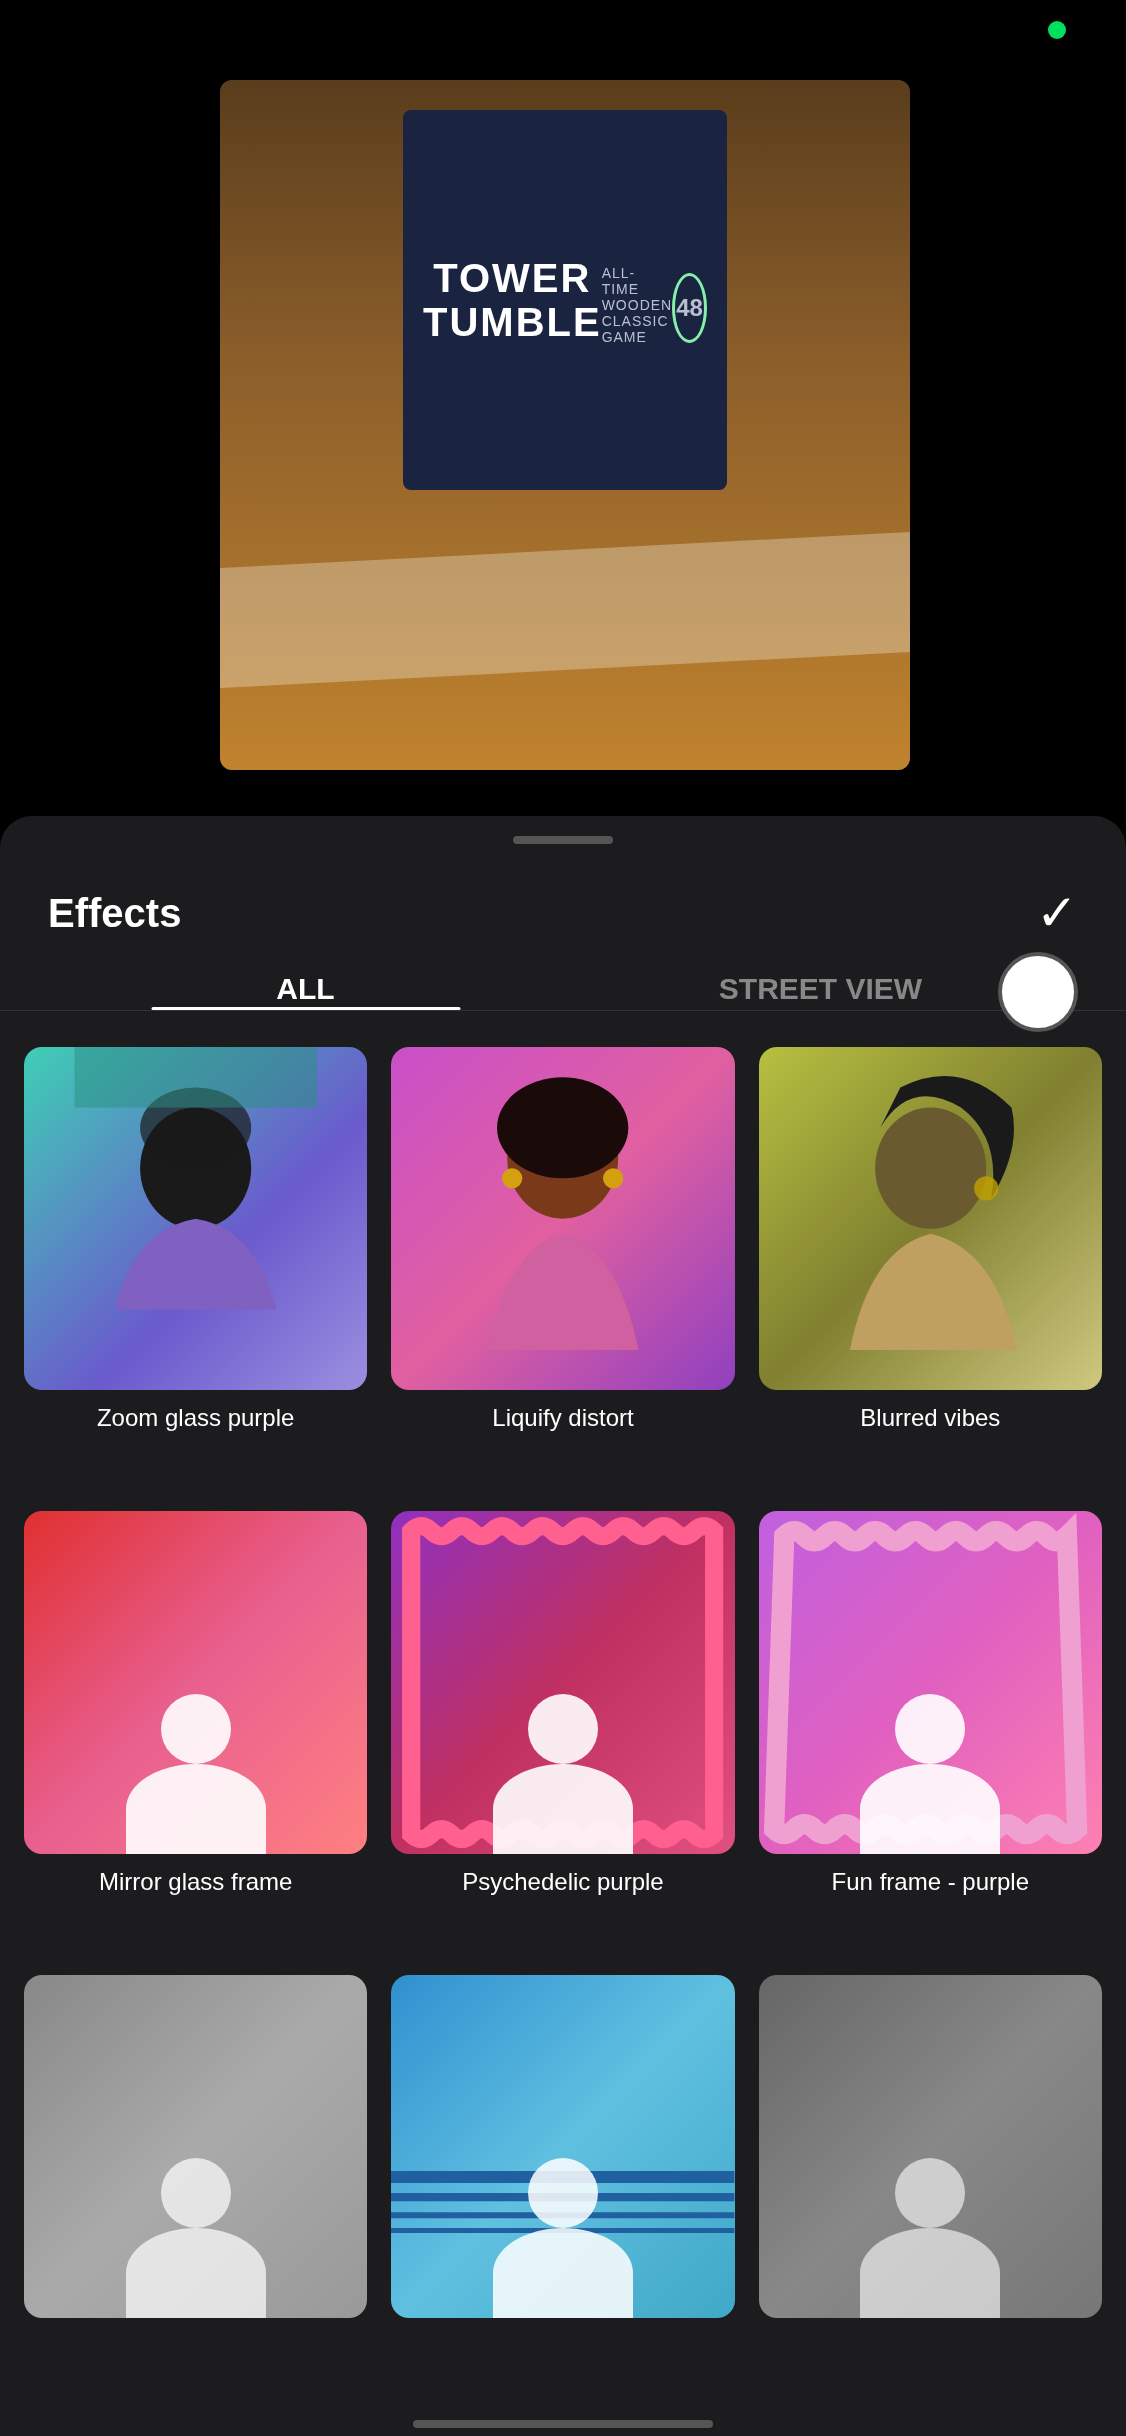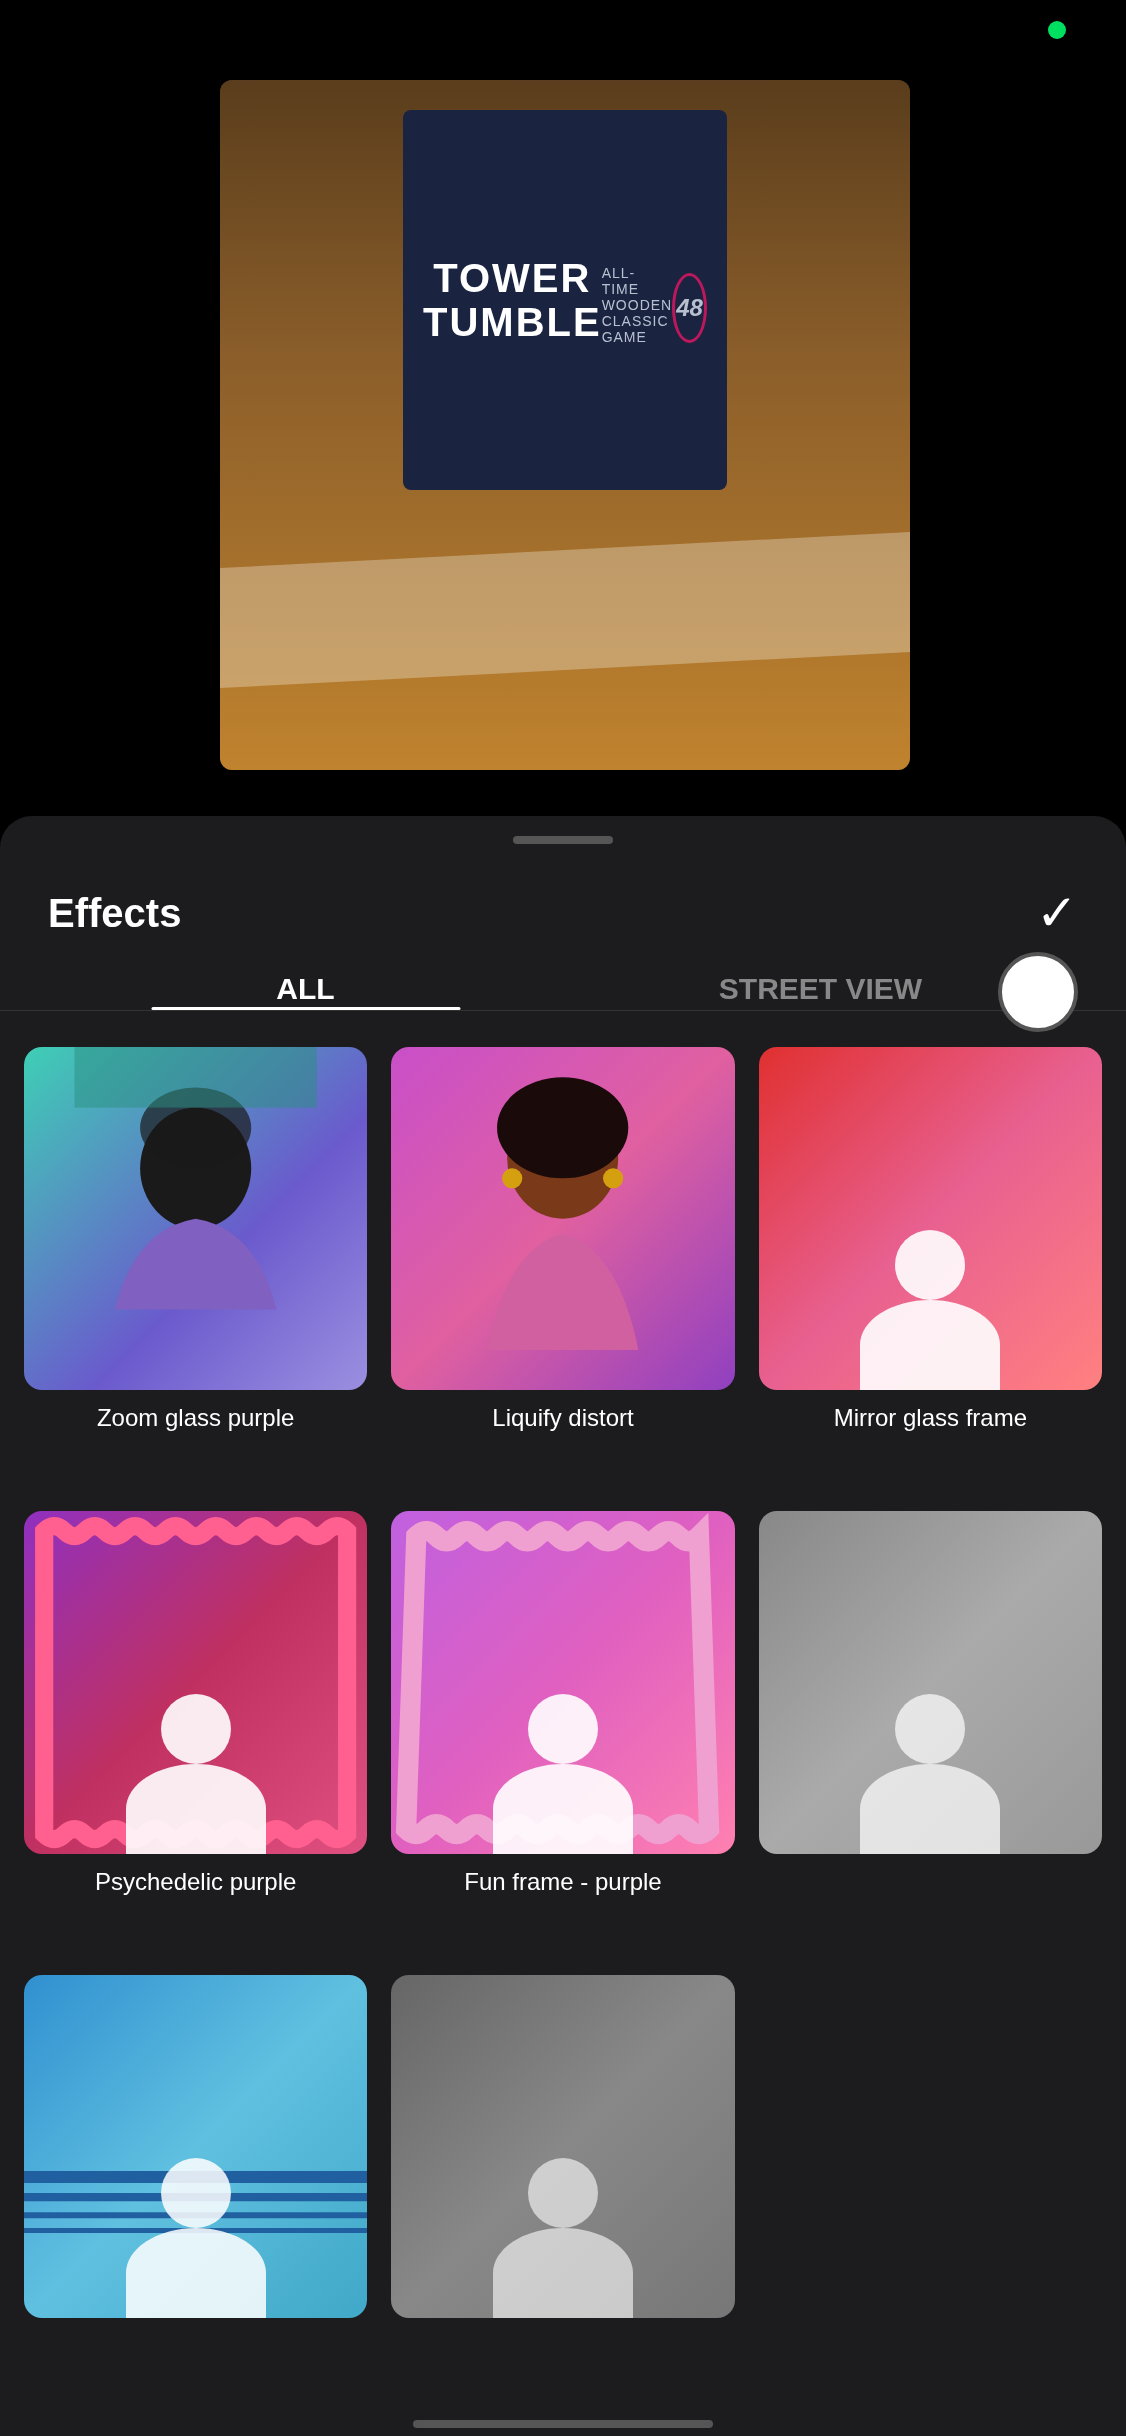--- a/index.html
+++ b/index.html
@@ -78,29 +78,28 @@
       color: #b8c0d0;
       font-size: 14px;
       text-align: left;
       margin-top: 10px;
       letter-spacing: 1px;
     }
     .game-box-badge {
       width: 70px;
       height: 70px;
       border-radius: 50%;
-      border: 3px solid #be185d;
+      border: 3px solid #86efac;
       display: flex;
       align-items: center;
       justify-content: center;
       color: #b8c0d0;
       font-size: 24px;
       font-weight: bold;
       margin-top: 15px;
-      font-style: italic;
     }
     .paper-sheets {
       position: absolute;
       bottom: 100px;
       left: 0;
       width: 100%;
       height: 120px;
       background: rgba(240,235,220,0.35);
       transform: skewY(-3deg);
     }
@@ -386,20 +385,34 @@
 
           <circle cx="220" cy="130" r="10" fill="#d4a010"></circle>
           <circle cx="120" cy="130" r="10" fill="#d4a010"></circle>
 
           <ellipse cx="170" cy="80" rx="65" ry="50" fill="#1a0a0a"></ellipse>
         </svg>
       </div>
       <span class="effect-label">Liquify distort</span>
     </div>
 
+    <div class="effect-item">
+      <div class="effect-thumb thumb-blurred">
+        <svg width="100%" height="100%" viewBox="0 0 340 340">
+
+          <ellipse cx="170" cy="120" rx="55" ry="60" fill="#6a5a30"></ellipse>
+          <path d="M90 300 Q110 200 170 185 Q235 200 255 300 Z" fill="#c0a060"></path>
+
+          <path d="M120 80 Q150 30 200 60 Q240 90 230 150 Q260 100 250 60 Q200 10 140 40 Z" fill="#1a1a1a"></path>
+
+          <circle cx="225" cy="140" r="12" fill="#c0a000" opacity="0.8"></circle>
+        </svg>
+      </div>
+      <span class="effect-label">Blurred vibes</span>
+    </div>
 
     <div class="effect-item">
       <div class="effect-thumb thumb-mirror">
         <div class="person-silhouette">
           <div class="person-head"></div>
           <div class="person-body"></div>
         </div>
       </div>
       <span class="effect-label">Mirror glass frame</span>
     </div>

